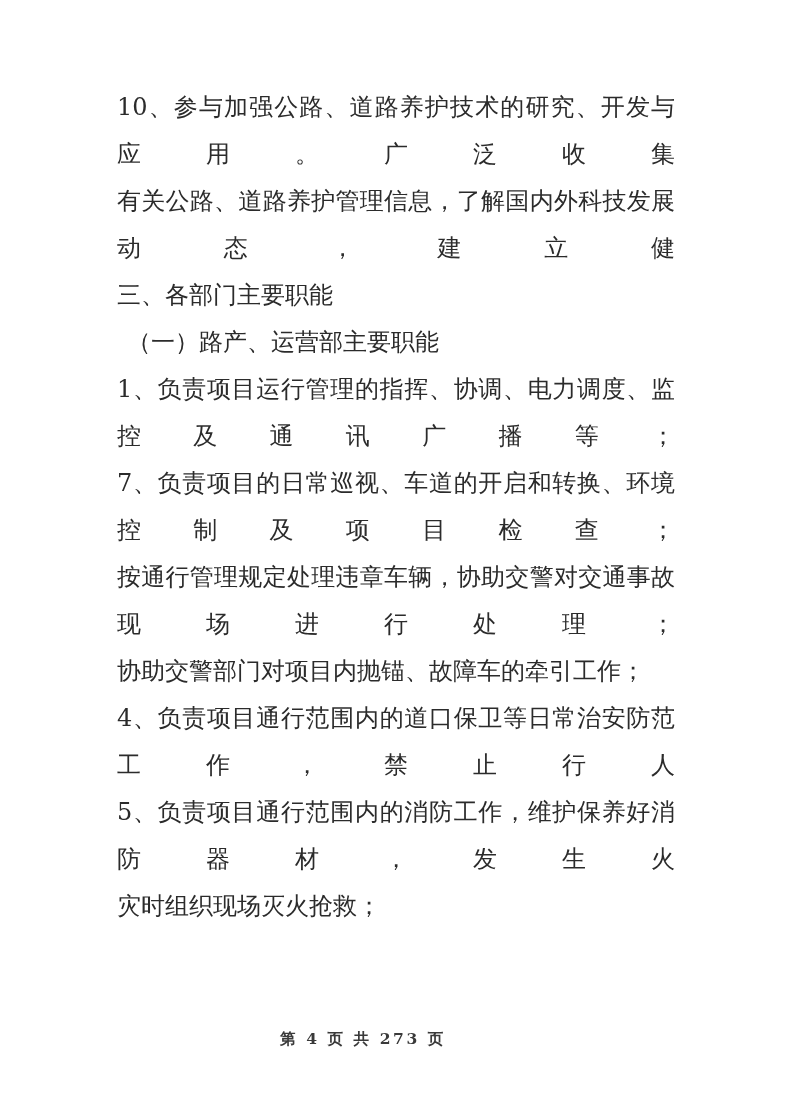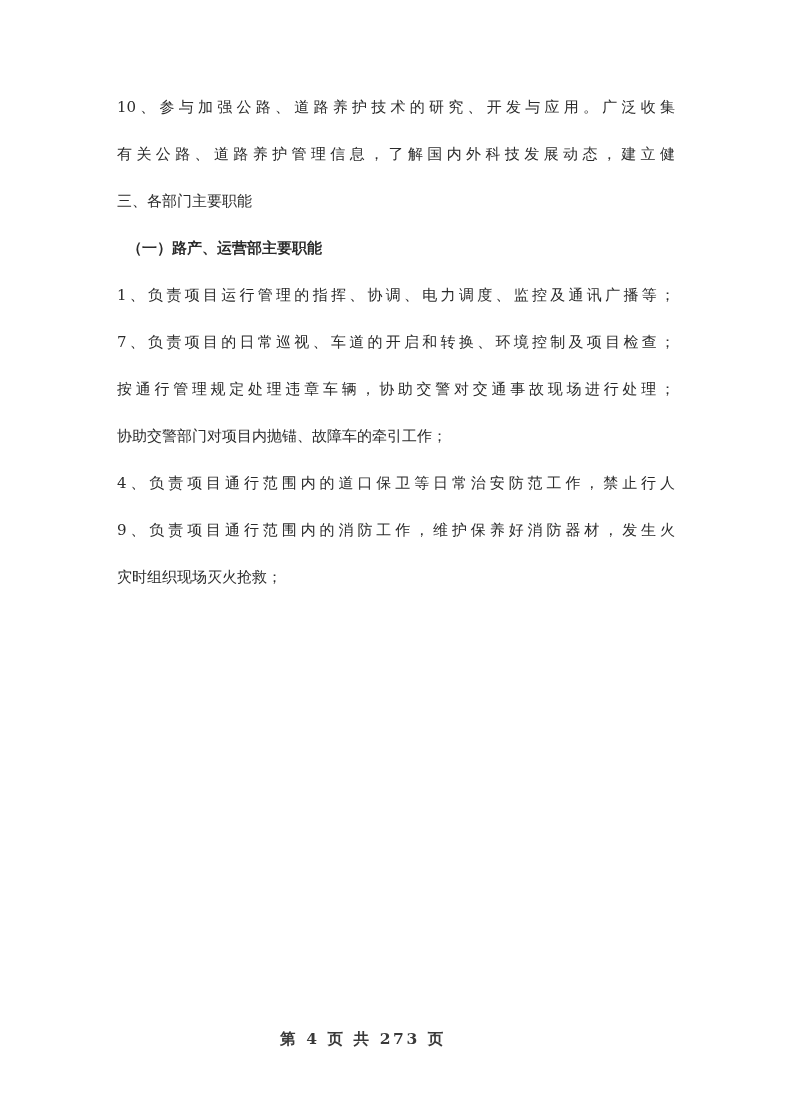--- a/index.html
+++ b/index.html
@@ -26,40 +26,39 @@
   
   .body-block {
     position: absolute;
     left: 117px;
     top: 84px;
     width: 558px;
   }
 
   .text-line {
     font-family: "DejaVu Serif", "Liberation Serif", serif;
-    font-size: 15px;
+    font-size: 24px;
     line-height: 47px;
     color: #2b2b2b;
     white-space: nowrap;
     letter-spacing: 0px;
     font-weight: 400;
   }
 
   
   .text-line.stretch {
     display: block;
     text-align: justify;
     text-align-last: justify;
     white-space: normal;
     word-break: break-all;
   }
 
   .text-line.indent1 {
     padding-left: 10px;
-    font-weight: bold;
   }
 
   
   .footer {
     position: absolute;
     left: 0;
     top: 1029px;
     width: 726px;
     text-align: center;
   }
@@ -82,21 +81,21 @@
   <div class="body-block">
       <div class="text-line stretch">10、参与加强公路、道路养护技术的研究、开发与应用。广泛收集</div>
       <div class="text-line stretch">有关公路、道路养护管理信息，了解国内外科技发展动态，建立健</div>
       <div class="text-line">三、各部门主要职能</div>
       <div class="text-line indent1">（一）路产、运营部主要职能</div>
       <div class="text-line stretch">1、负责项目运行管理的指挥、协调、电力调度、监控及通讯广播等；</div>
       <div class="text-line stretch">7、负责项目的日常巡视、车道的开启和转换、环境控制及项目检查；</div>
       <div class="text-line stretch">按通行管理规定处理违章车辆，协助交警对交通事故现场进行处理；</div>
       <div class="text-line">协助交警部门对项目内抛锚、故障车的牵引工作；</div>
       <div class="text-line stretch">4、负责项目通行范围内的道口保卫等日常治安防范工作，禁止行人</div>
-      <div class="text-line stretch">9、负责项目通行范围内的消防工作，维护保养好消防器材，发生火</div>
+      <div class="text-line stretch">5、负责项目通行范围内的消防工作，维护保养好消防器材，发生火</div>
       <div class="text-line">灾时组织现场灭火抢救；</div>
     </div>
 
   <div class="footer">
     <span class="footer-text">第 4 页 共 273 页</span>
   </div>
 
 </div>
 
 </body></html>

